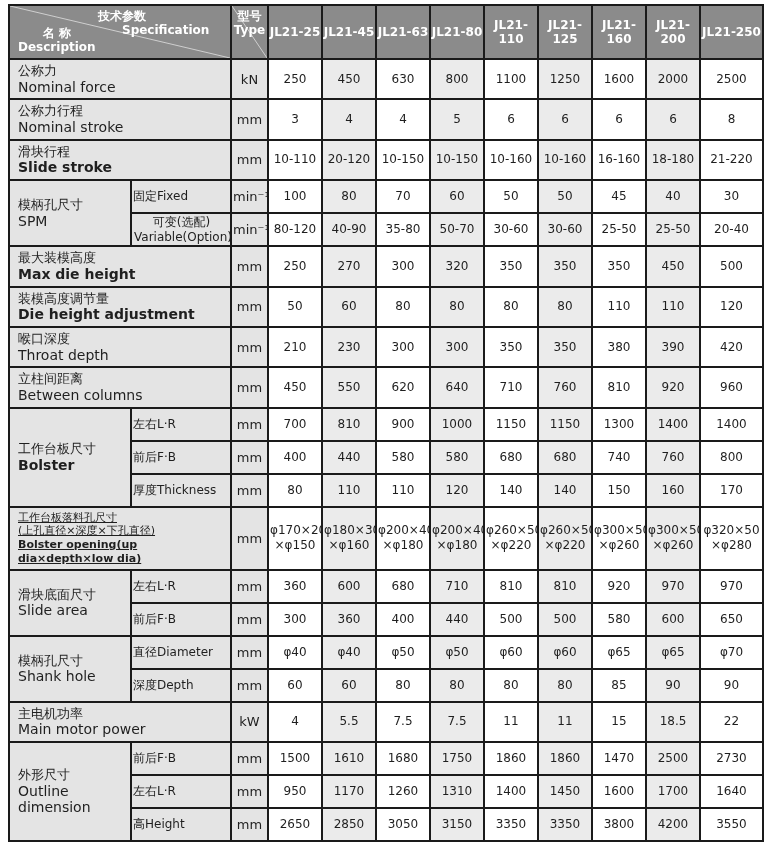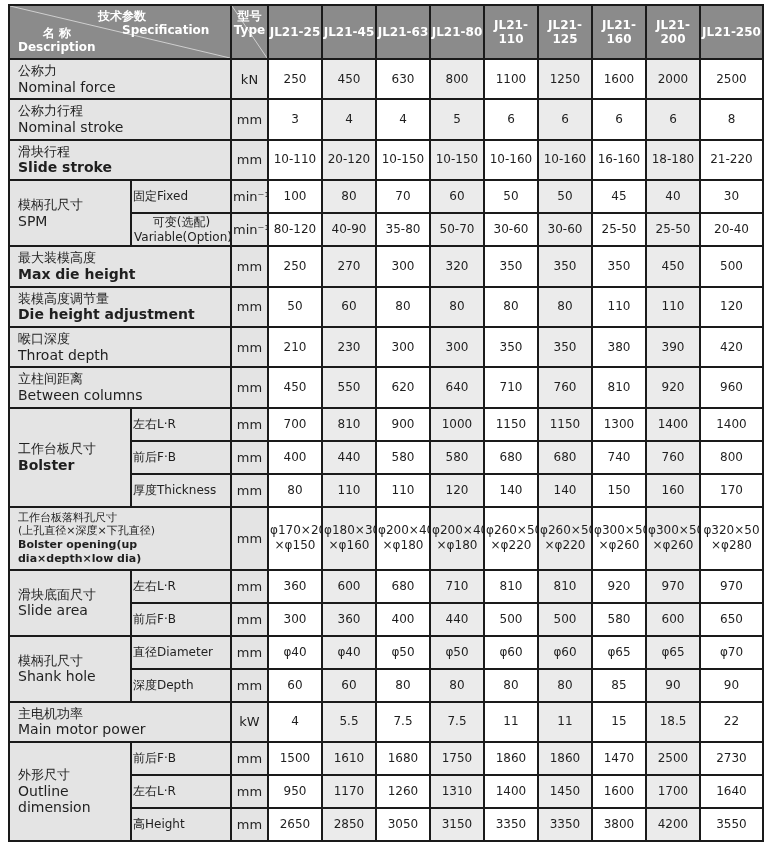--- a/index.html
+++ b/index.html
@@ -38,21 +38,21 @@
   .typehead .tt { position:relative; top:-8px; line-height:1.15; }
   tbody tr { height:33px; }
   tbody tr.tall { height:46px; }
   td.label {
     background:#e4e4e4; text-align:left;
     padding:3px 4px 3px 8px; line-height:1.2;
   }
   td.label .cn { font-size:13px; }
   td.label .en { font-size:14px; }
   td.label .b  { font-weight:bold; }
-  td.label.small .cn, td.label.small .cn2, td.label.small .en { font-size:11px; line-height:1.25; }
+  td.label.small .cn, td.label.small .cn2, td.label.small .en { font-size:11px; line-height:1.25;text-decoration:underline; }
   td.sub {
     background:#e4e4e4; text-align:left; 
     font-size:12px; white-space:pre-line; line-height:1.2;
   }
   td.sub.c { text-align:center; padding-left:2px;margin-left:32px; }
   td.unit { background:#e4e4e4; text-align:center; font-size:13px; }
   td.val  { background:#ffffff; text-align:center; font-size:12px; white-space:pre-line; line-height:1.25; }
   td.val.shade { background:#ebebeb; }
 </style>
 </head>

